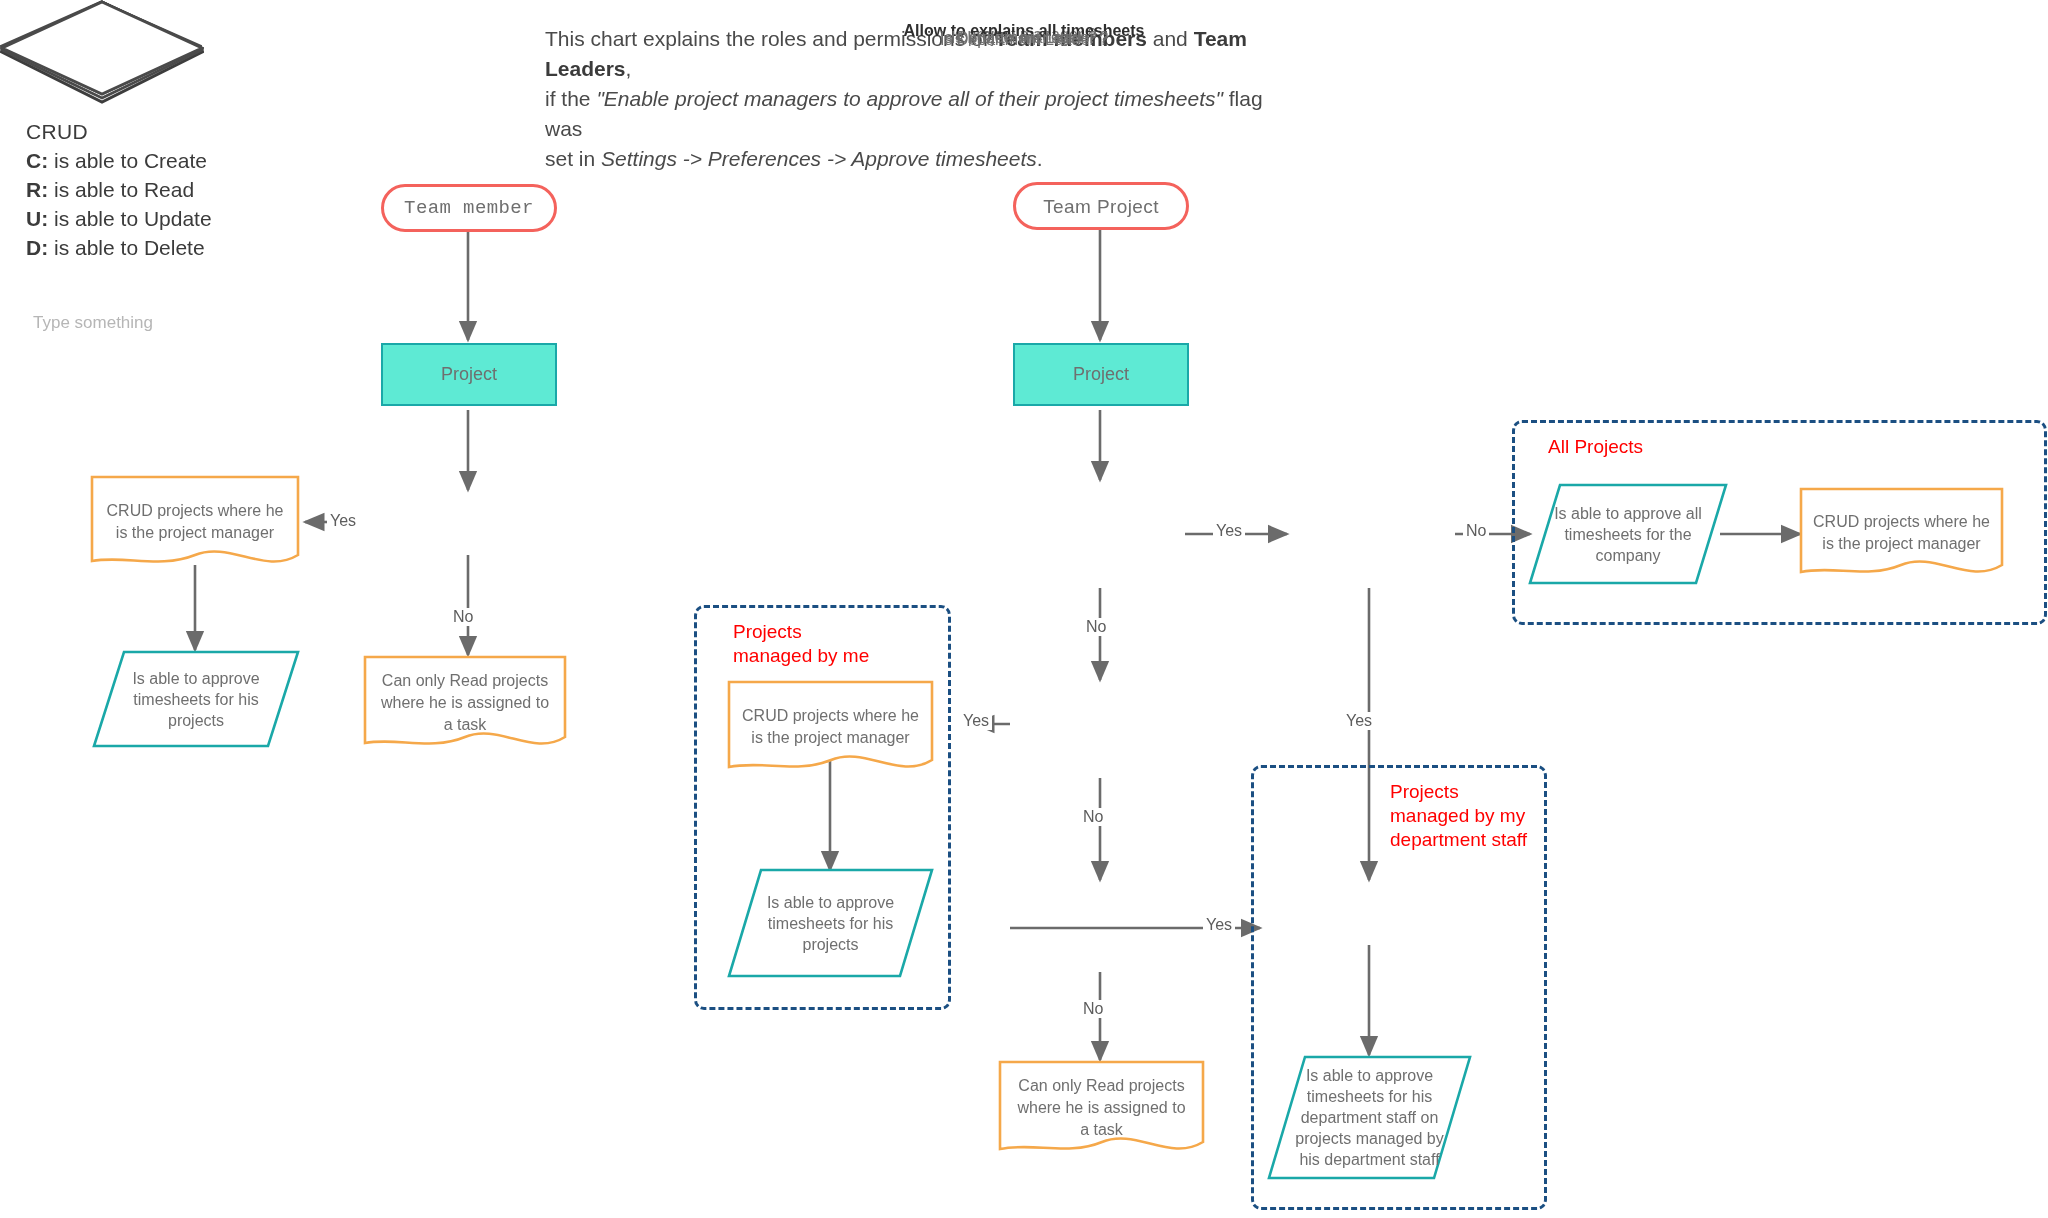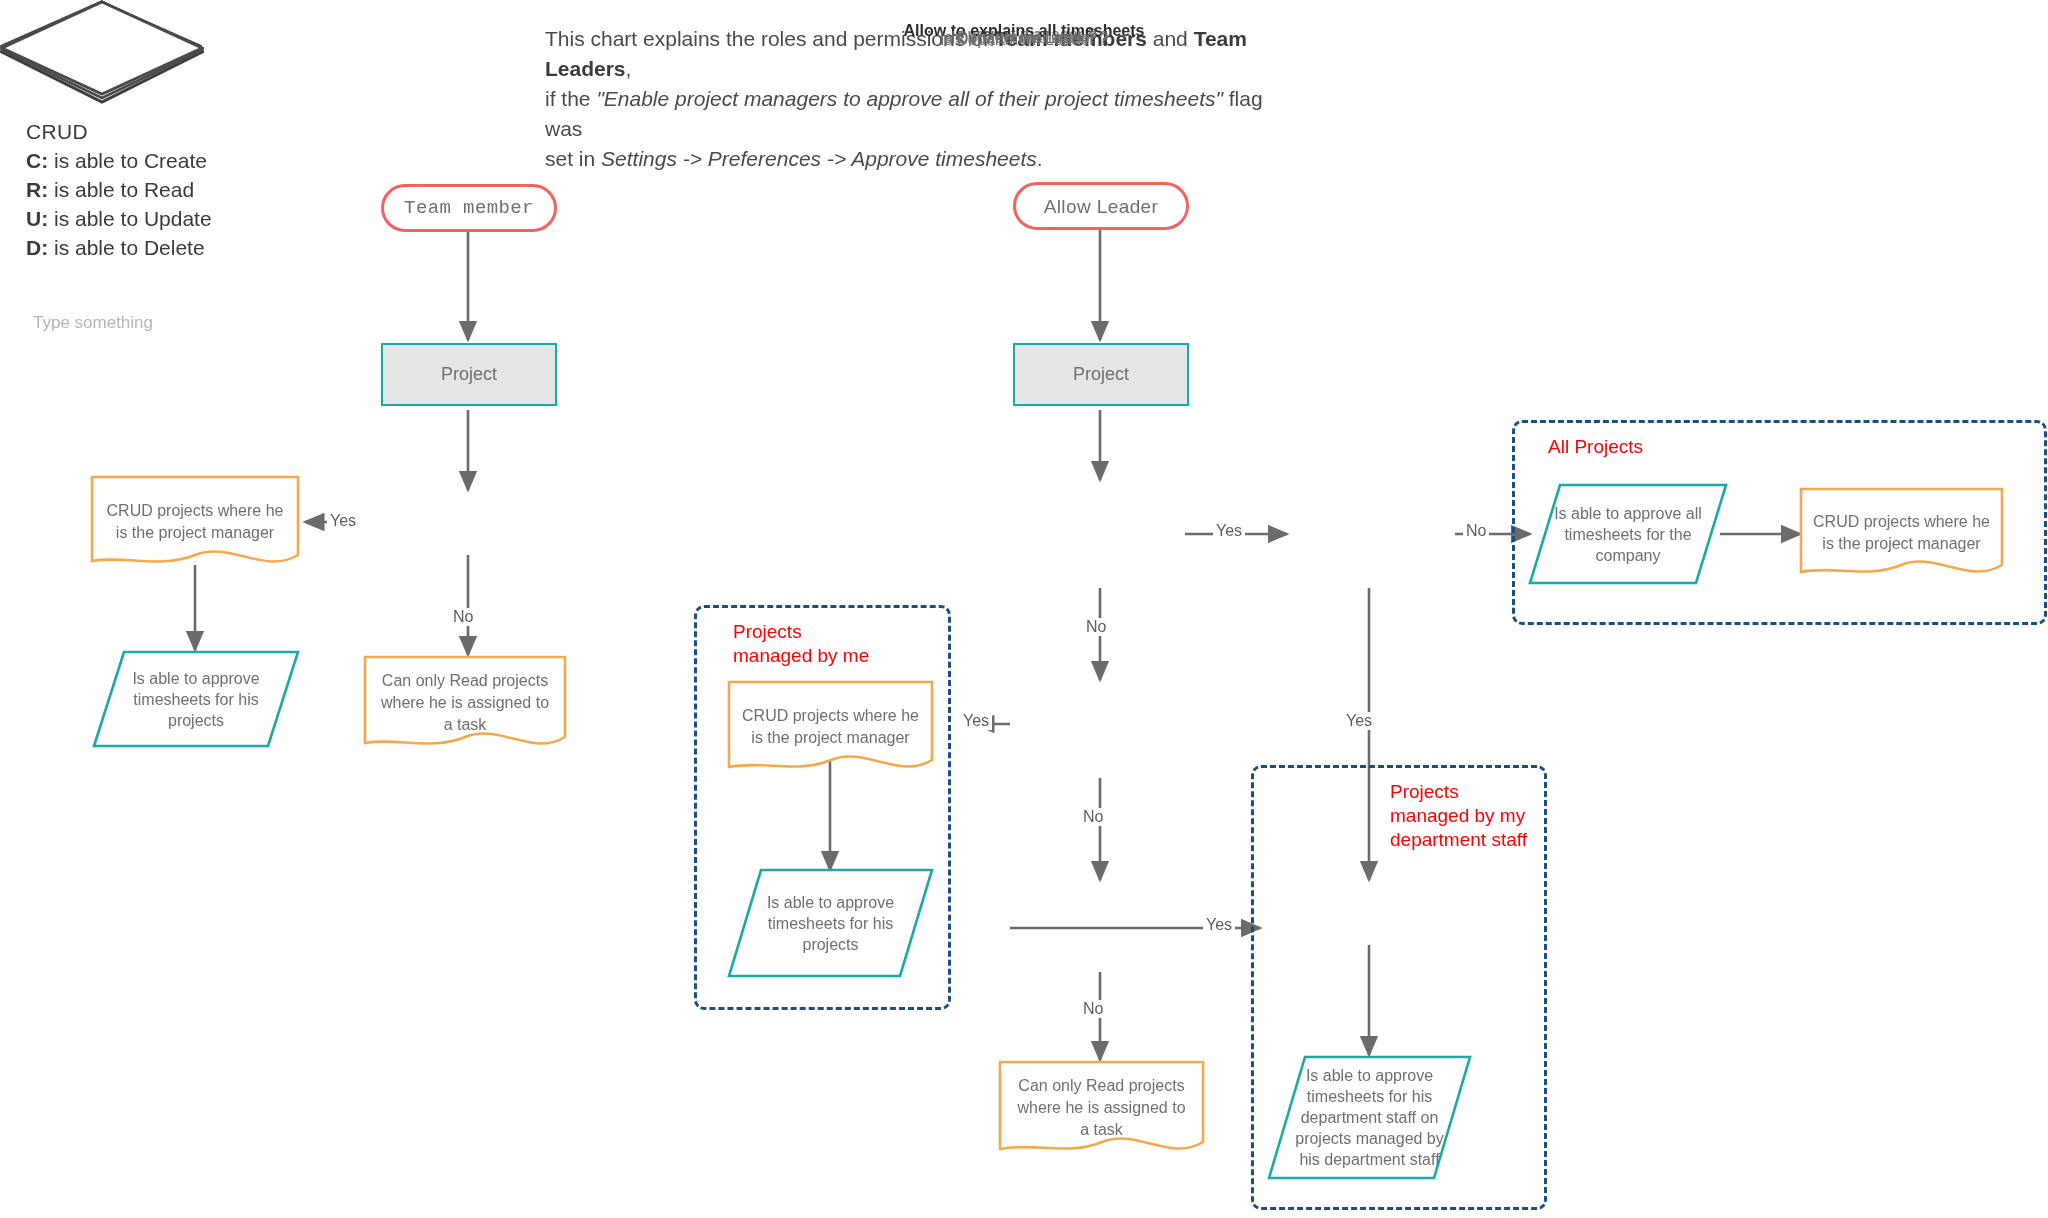--- a/index.html
+++ b/index.html
@@ -29,21 +29,21 @@
 
   
   .node{position:absolute;box-sizing:border-box;display:flex;align-items:center;justify-content:center;text-align:center;}
   .node .txt{font-size:16px;line-height:21px;color:#6f6f6f;padding:0 10px;}
 
   .terminator{
     border:3px solid #f4625c;border-radius:34px;background:#fff;
   }
   .terminator .txt{font-size:19px;color:#6f6f6f;letter-spacing:.4px;}
 
-  .process{border:2.5px solid #1aa8a8;background:#e5e5e5;}
+  .process{border:2.5px solid #1aa8a8;background:#5eead4;}
   .process .txt{font-size:18px;}
 
   .decision{background:transparent;}
   .decision .dtxt{
     position:relative;z-index:2;font-size:16px;line-height:21px;color:#6f6f6f;text-align:center;width:100%;
   }
   .decision .dtxt.strong{color:#2e2e2e;font-weight:bold;}
   .decision svg{position:absolute;left:0;top:0;}
 
   .para{position:absolute;}
@@ -170,21 +170,21 @@
   </div>
 
   <div class="doc" style="left:363px;top:655px;width:204px;height:100px;">
     <svg width="204" height="100" viewBox="0 0 204 100">
         <path d="M2,2 L202,2 L202,82 C170,102 136,68 102,82 C68,96 34,82 2,88 Z" fill="#fff" stroke="#f5a84a" stroke-width="2.6"></path>
       </svg>
     <div class="dctxt" style="height:82px;align-items:center;">Can only Read projects where he is assigned to a task</div>
   </div>
 
   <div class="node terminator" style="left:1013px;top:182px;width:176px;height:48px;">
-    <span class="txt">Allow Leader</span>
+    <span class="txt">Team Project</span>
   </div>
 
   <div class="node process" style="left:1013px;top:343px;width:176px;height:63px;">
     <span class="txt">Project</span>
   </div>
 
   <div class="decision" style="left:998px;top:482px;width:204px;height:104px;">
     <svg width="204" height="104" viewBox="0 0 204 104">
         <polygon points="102,2 202,52 102,102 2,52" fill="#fff" stroke="#3d3d3d" stroke-width="3"></polygon>
       </svg>

